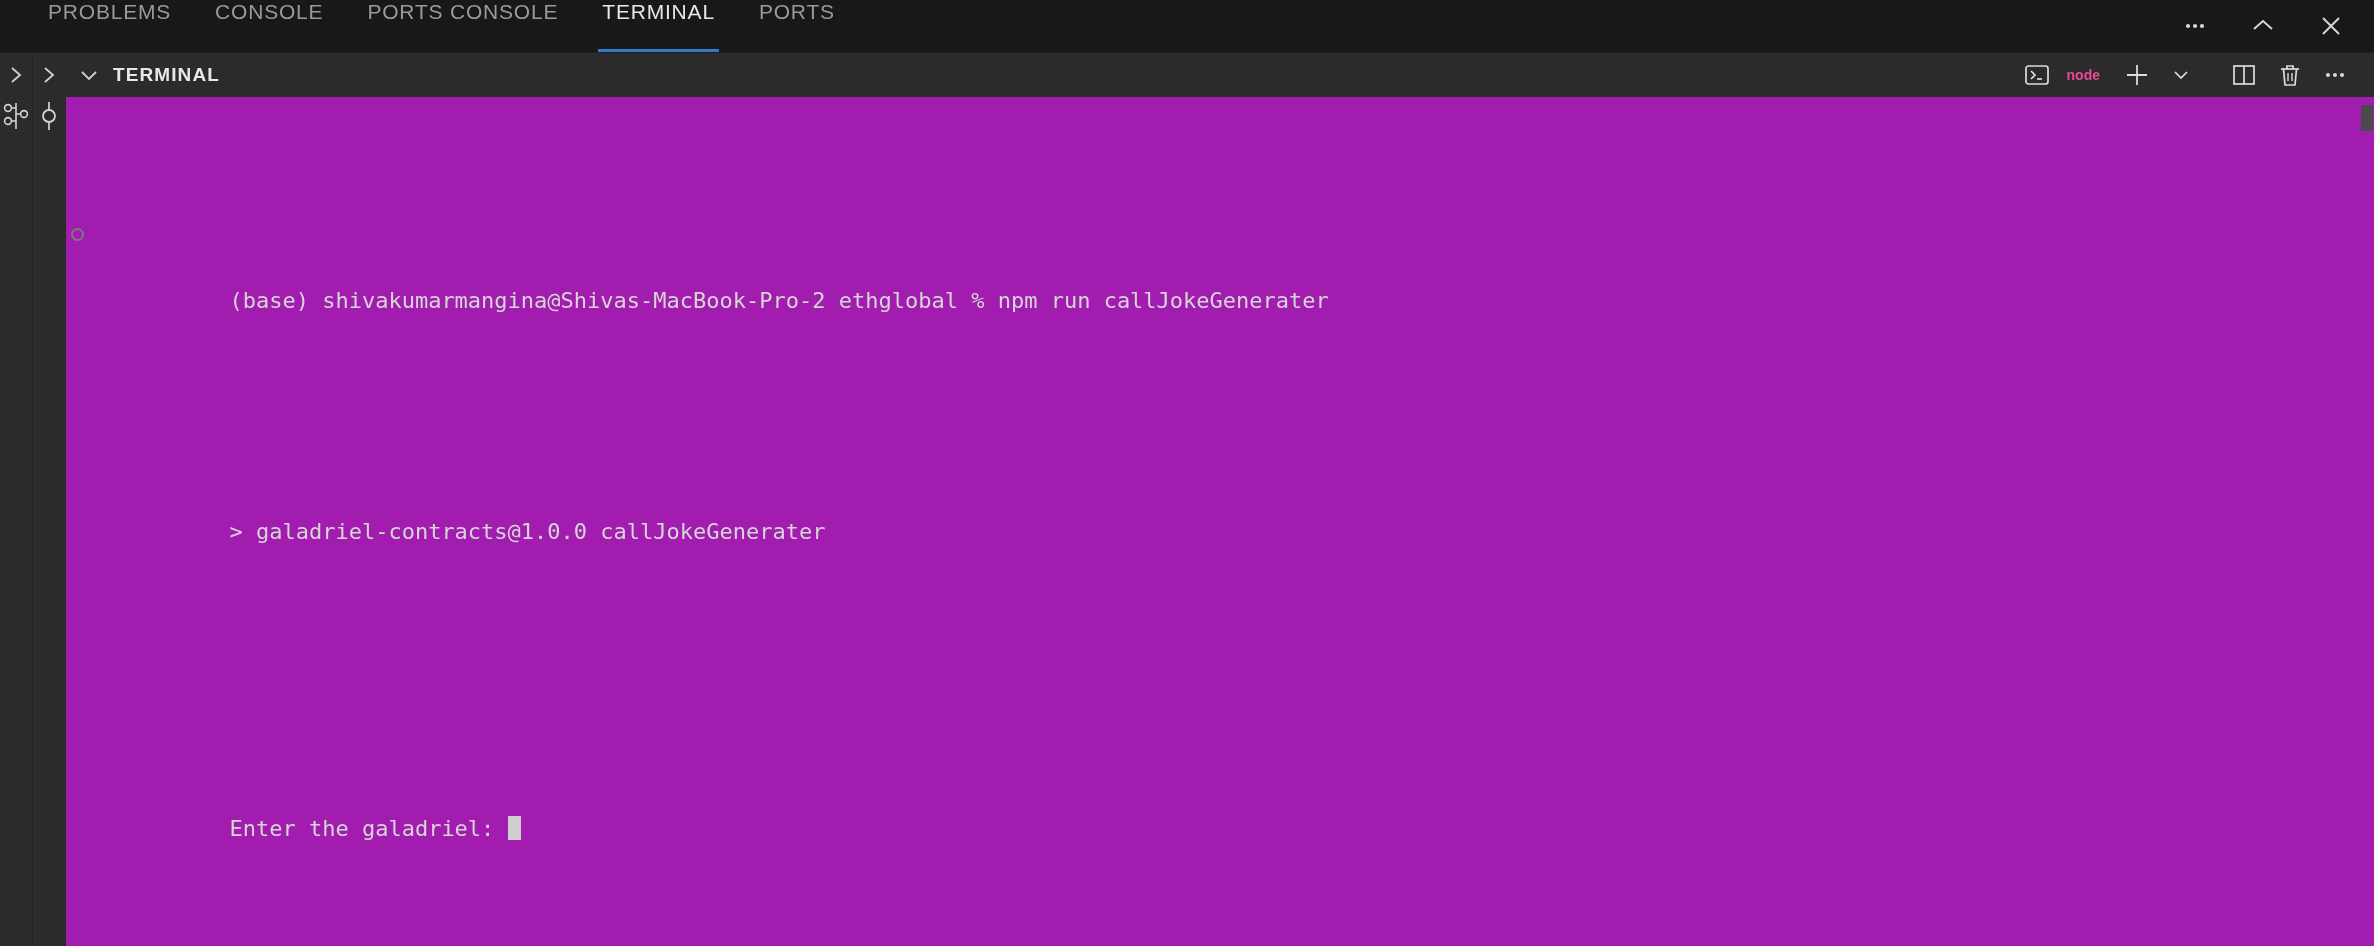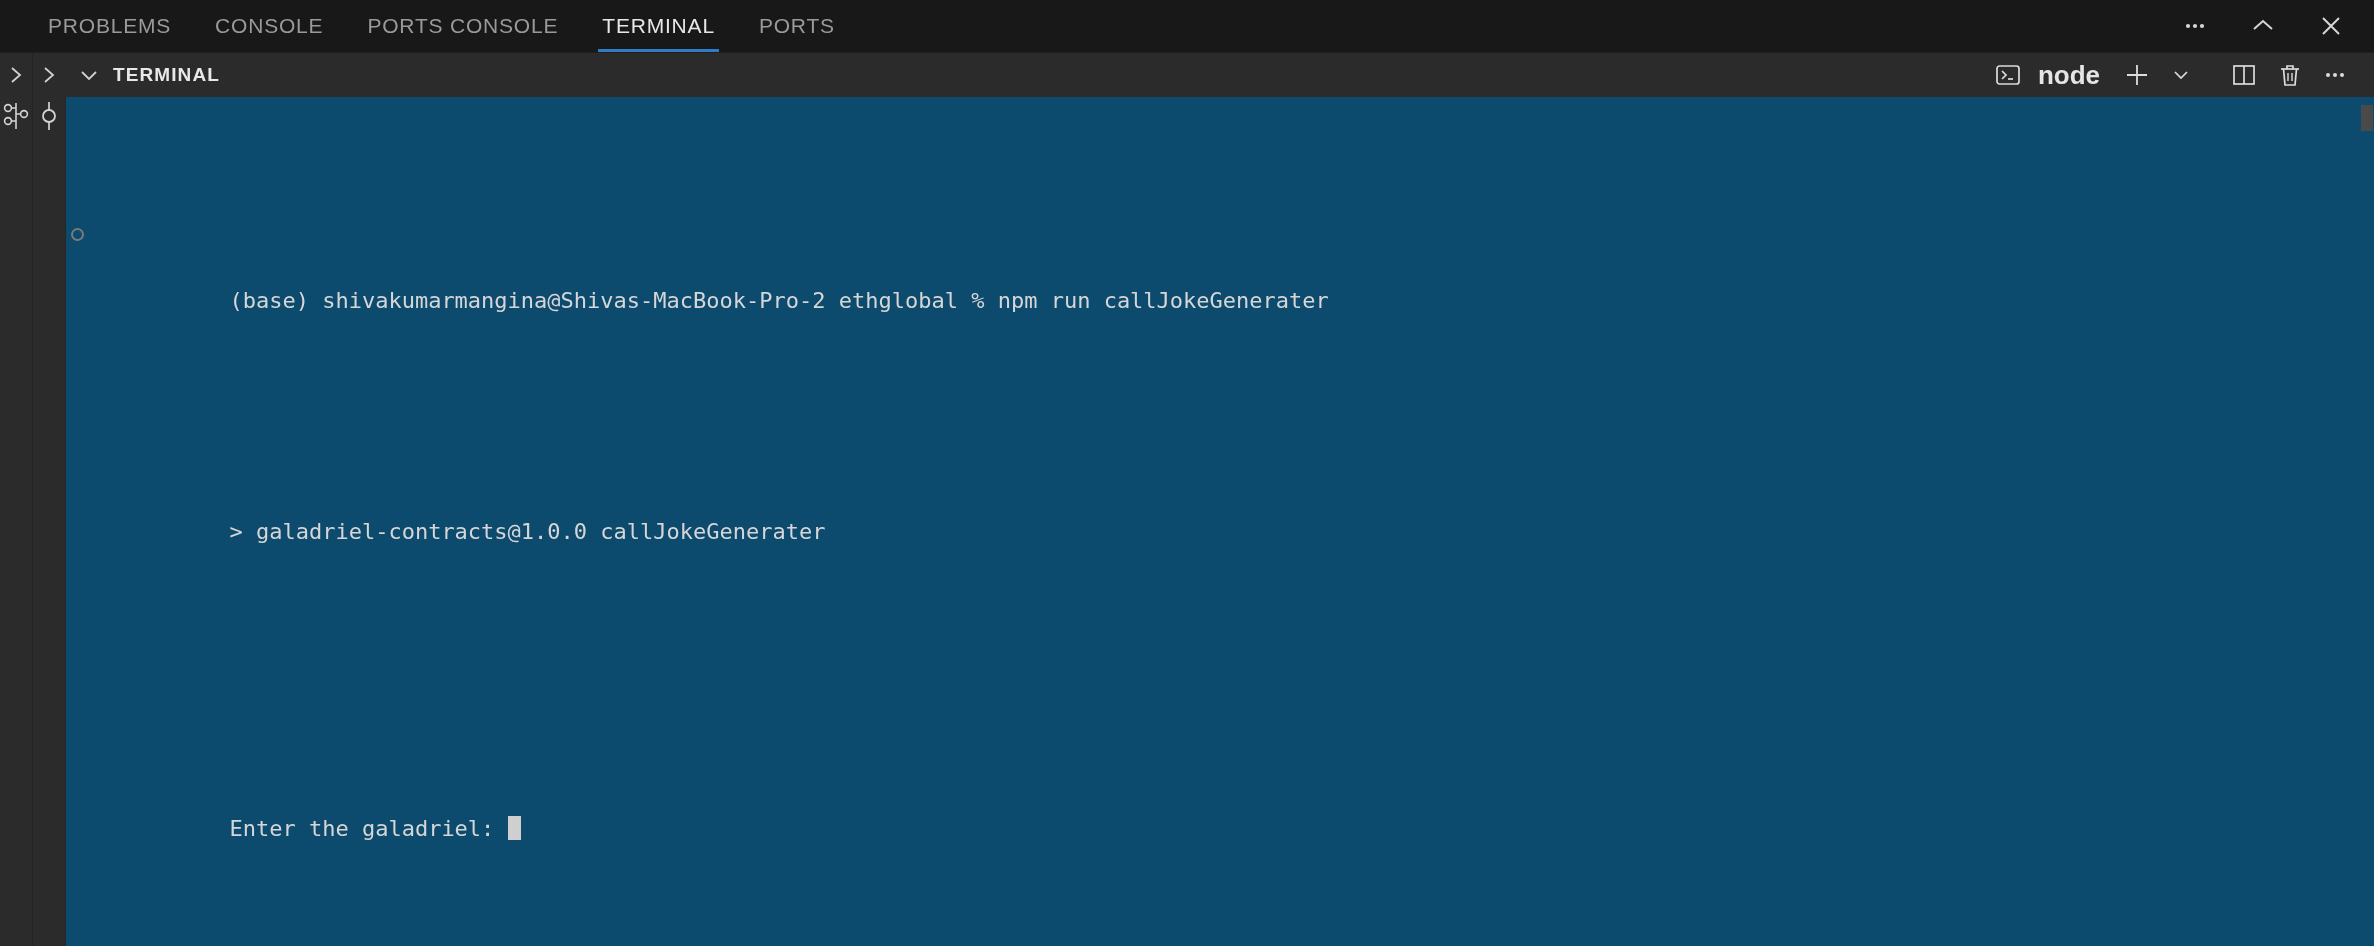--- a/index.html
+++ b/index.html
@@ -26,21 +26,20 @@
     border-bottom: 1px solid #1f1f1f;
   }
   .tabs {
     display: flex;
     align-items: stretch;
     padding-left: 26px;
   }
   .tab {
     position: relative;
     display: flex;
-    align-items: center;
     padding: 0 22px;
     font-size: 21px;
     letter-spacing: 0.8px;
     color: #9a9a9a;
     cursor: pointer;
     white-space: nowrap;
   }
   .tab.active {
     color: #e7e7e7;
   }
@@ -145,34 +144,34 @@
   }
   .tt-item {
     display: flex;
     align-items: center;
     justify-content: center;
     color: #dcdcdc;
     cursor: pointer;
     padding: 4px 6px;
   }
   .tt-shell-name {
-    font-size: 26px;
+    font-size: 14px;
     font-weight: bold;
-    color: #e5e5e5;
+    color: #ec4899;
     padding: 0 10px 0 4px;
     cursor: pointer;
     text-align: right;
   }
   .tt-sep-gap { width: 14px; }
 
   
   .terminal-viewport {
     position: relative;
     flex: 1;
-    background: #0c4a6e;
+    background: #a21caf;
     overflow: hidden;
   }
   .terminal-lines {
     position: absolute;
     top: 0;
     left: 0;
     right: 0;
     padding: 22px 0 0 0;
     font-family: "DejaVu Sans Mono", "Liberation Mono", monospace;
     font-size: 22px;

